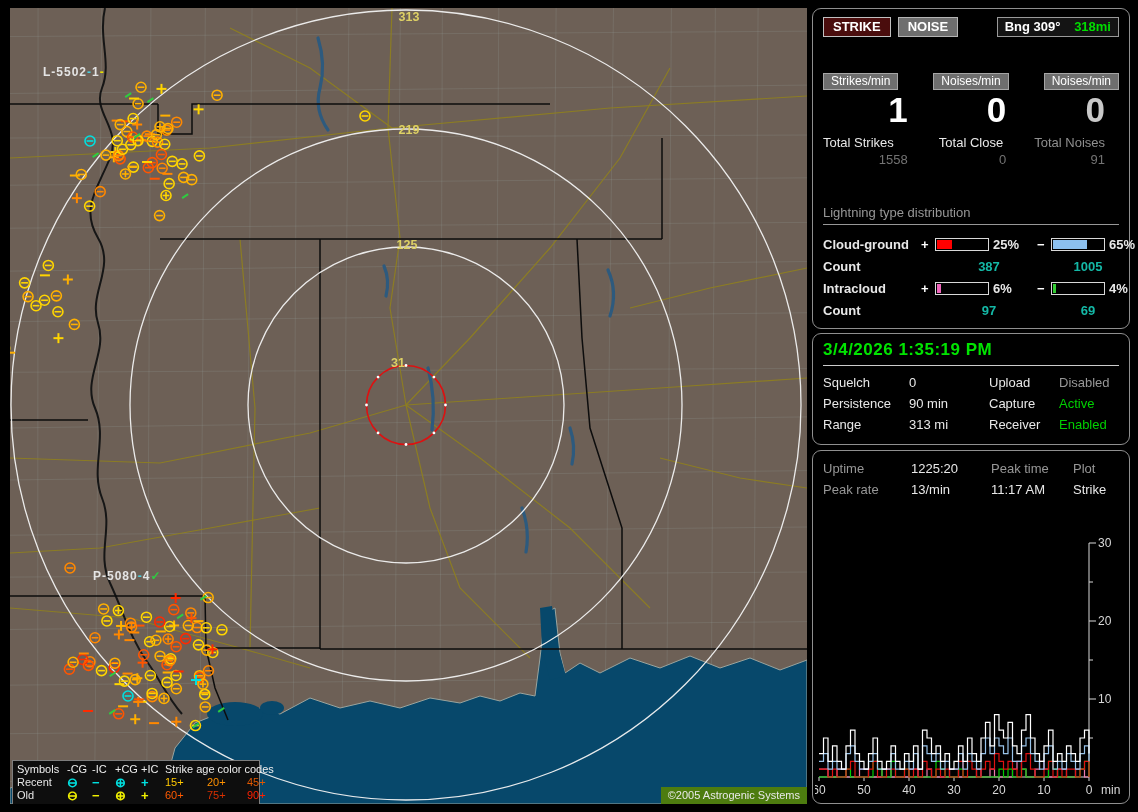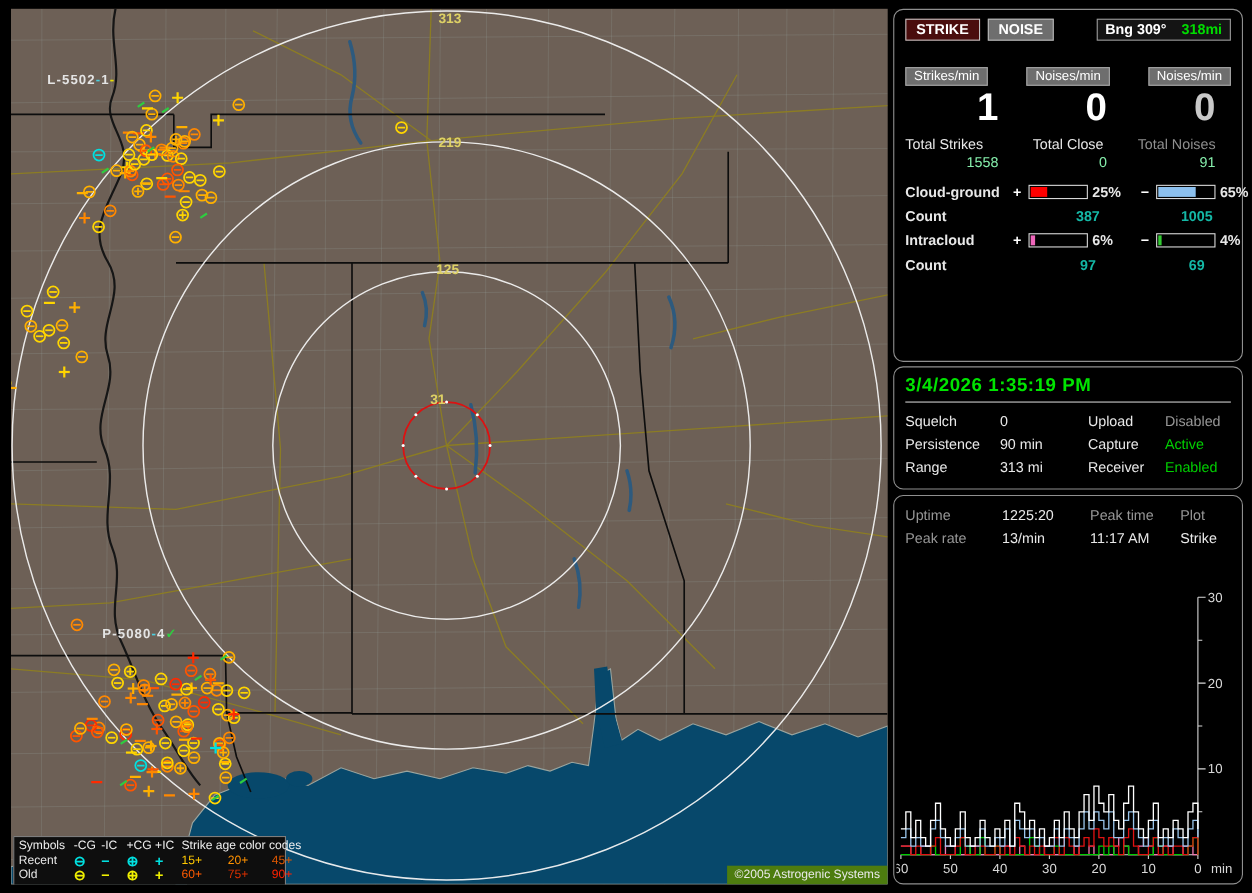--- a/index.html
+++ b/index.html
@@ -20,30 +20,30 @@
   .box2{height:112px;margin-bottom:5px;padding:6px 10px;}
   .box3{height:354px;padding:8px 10px;position:relative;}
   .btnrow{display:flex;align-items:center;gap:7px;}
   .btn{border:1px solid #b5b5b5;background:#6e6e6e;color:#fff;font-weight:bold;
        font-size:13px;padding:1px 9px 2px 9px;cursor:pointer;}
   .btn.strike{background:#4a0d0d;border-color:#c0c0c0;}
   .bng{margin-left:auto;background:#141414;border:1px solid #9a9a9a;padding:1px 7px 2px 7px;
        font-weight:bold;color:#fff;}
   .bng .val{color:#00dd00;margin-left:10px;}
   .ctrrow,.totrow{display:grid;grid-template-columns:1fr 1fr 1fr;}
-  .ctrrow{margin-top:24px;}
+  .ctrrow{margin-top:36px;}
   .ctr1{justify-self:start}.ctr2{justify-self:center}.ctr3{justify-self:end}
   .smallbtn{background:#6e6e6e;border:1px solid #a5a5a5;color:#fff;font-size:12px;padding:0 7px 1px 7px;}
   .bignum{font-size:35px;font-weight:bold;color:#fff;text-align:right;padding-right:14px;line-height:40px;}
   .bignum.dim{color:#c9c9c9;}
   .totrow{margin-top:5px;}
   .totcell{display:flex;flex-direction:column;}
   .totlab{font-size:13px;color:#e8e8e8;}
   .totlab.dim{color:#8f8f8f;}
-  .totval{text-align:right;padding-right:14px;margin-top:2px;color:#86efac;}
+  .totval{text-align:right;padding-right:14px;margin-top:2px;color:#737373;}
   .t1 .totlab{text-align:left}.t2 .totlab{text-align:center}.t3 .totlab{text-align:center}
   .dist-title{color:#979797;margin-top:38px;border-bottom:1px solid #979797;padding-bottom:4px;}
   .drow{display:grid;grid-template-columns:98px 14px 58px 44px 14px 58px auto;align-items:center;
         margin-top:12px;font-weight:bold;}
   .dsign{color:#fff;}
   .dbar{height:11px;border:1px solid #d9d9d9;background:#000;position:relative;width:52px;}
   .dbar i{position:absolute;left:1px;top:1px;bottom:1px;display:block;min-width:2px;}
   .crow{display:grid;grid-template-columns:98px 114px auto;margin-top:7px;font-weight:bold;}
   .crow span{padding-left:0;}
   .crow .cv{padding-left:22px;color:#14b8a6;text-align:center;}
@@ -846,20 +846,21 @@
       </div>
       <div class="totcell t2">
         <span class="totlab">Total Close</span>
         <span class="totval">0</span>
       </div>
       <div class="totcell t3">
         <span class="totlab dim">Total Noises</span>
         <span class="totval">91</span>
       </div>
     </div>
+    <div class="dist-title">Lightning type distribution</div>
     <div class="drow">
       <span>Cloud-ground</span>
       <span class="dsign">+</span>
       <span class="dbar">
           <i id="bar00" style="width: 28%; background: rgb(255, 0, 0);"></i>
         </span>
       <span>25%</span>
       <span class="dsign">−</span>
       <span class="dbar">
           <i id="bar01" style="width: 65%; background: rgb(140, 192, 238);"></i>

